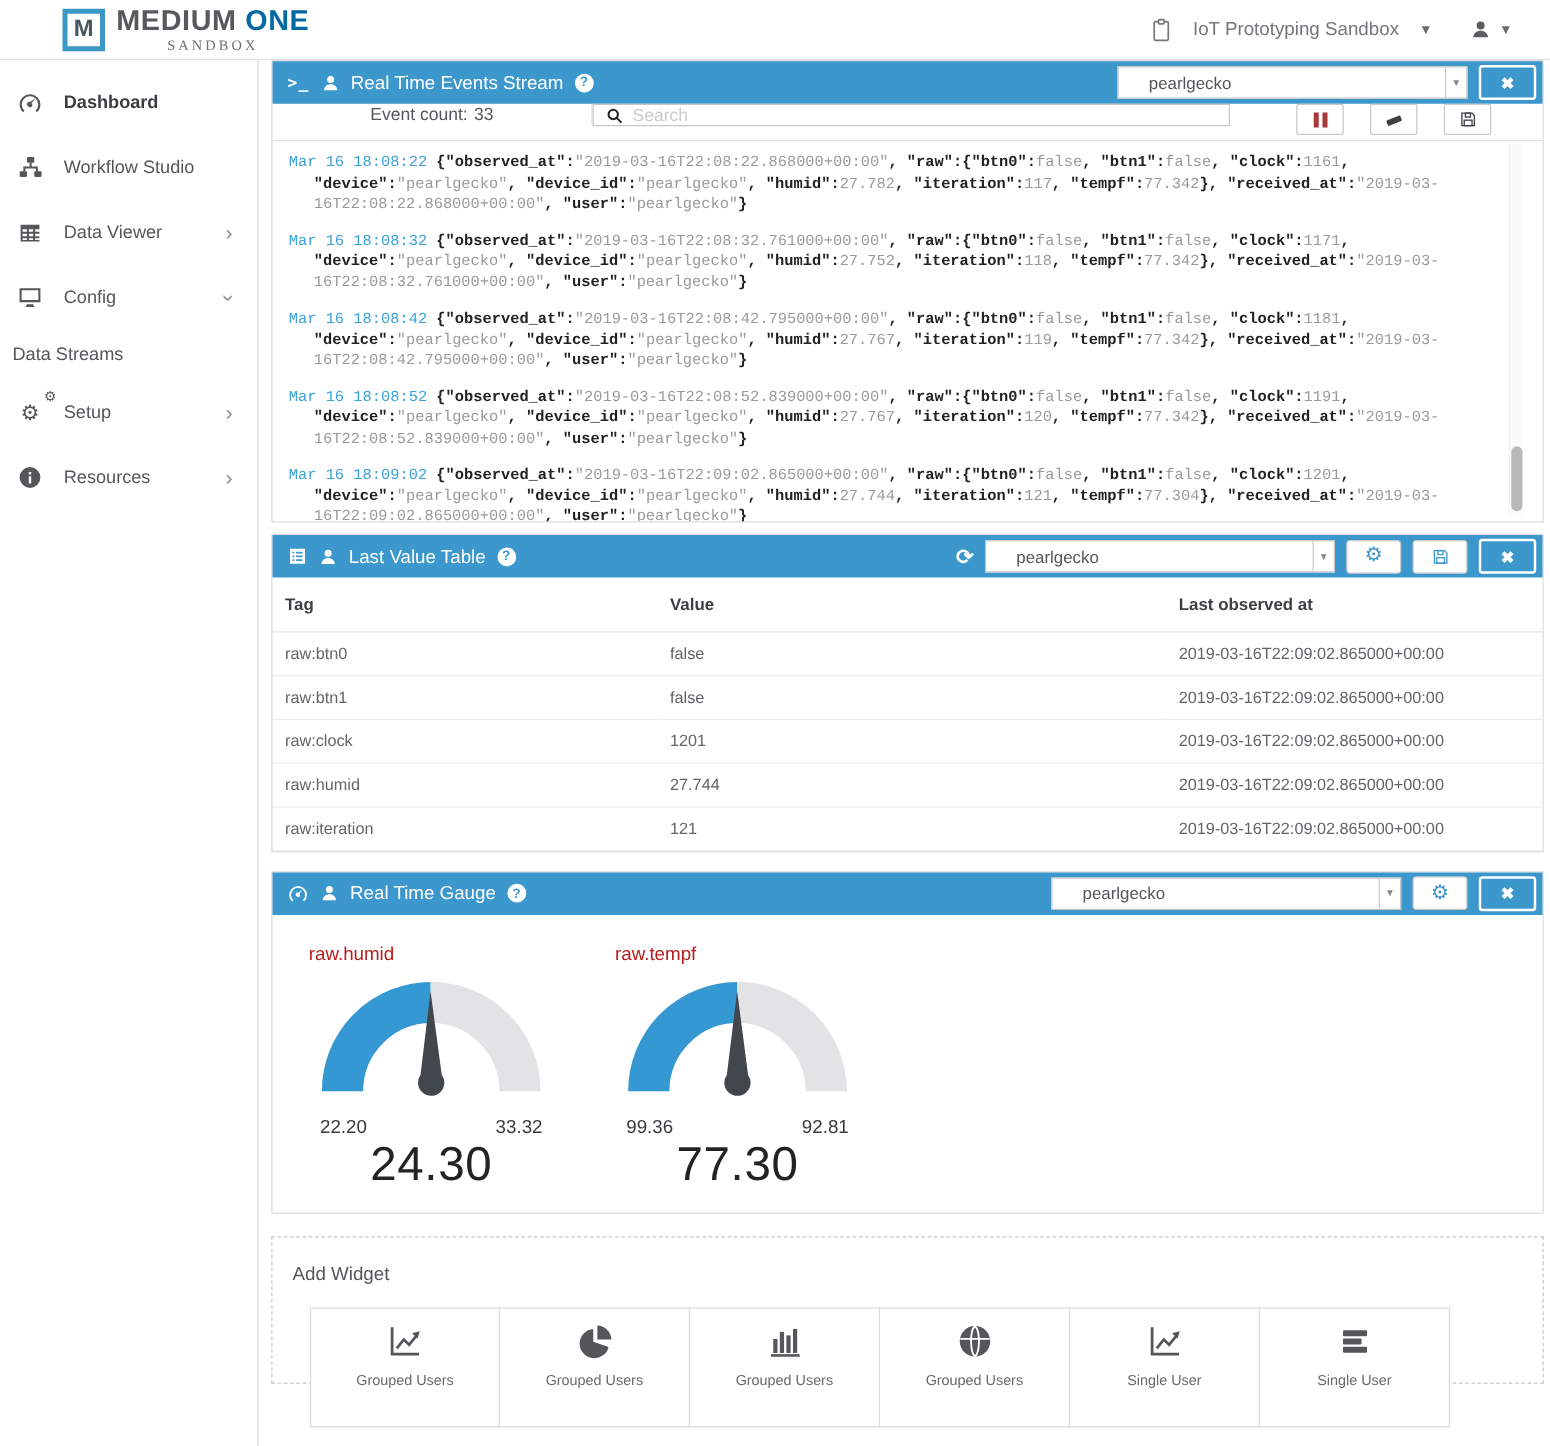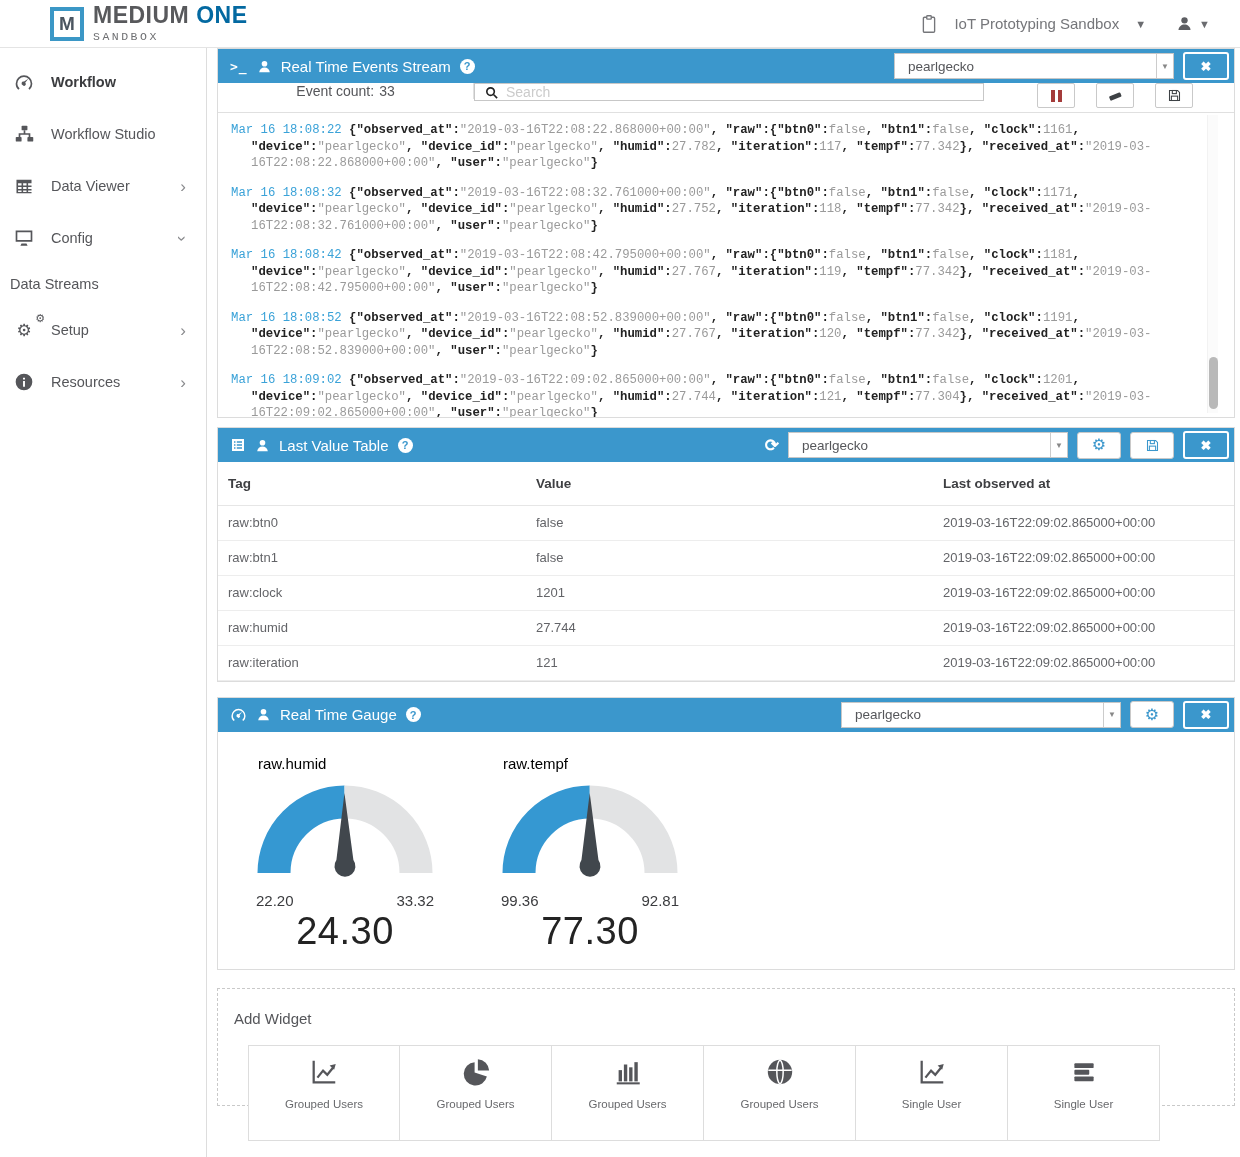--- a/index.html
+++ b/index.html
@@ -3,21 +3,21 @@
 <meta charset="utf-8">
 <style>
 *{box-sizing:border-box;margin:0;padding:0}
 html,body{width:1240px;height:1157px;overflow:hidden;background:#fff;font-family:"Liberation Sans",sans-serif}
 
 .topbar{height:48px;display:flex;align-items:center;justify-content:space-between;padding:0 30px 0 50px;border-bottom:1px solid #e4e4e4;background:#fff}
 .logo{display:flex;align-items:center}
 .logo-mark{width:34px;height:34px;border:4px solid #3b97c6;color:#4b5560;font-weight:700;font-size:19px;display:flex;align-items:center;justify-content:center;margin-right:9px}
 .logo-row{font-size:23px;letter-spacing:.5px;color:#58595c;font-weight:600;line-height:1}
 .logo-row .one{color:#0369a1}
-.logo-sub{font-family:Liberation Mono, monospace;font-size:11.5px;color:#6e6f72;letter-spacing:2.5px;text-align:left;margin-top:3px}
+.logo-sub{font-family:Liberation Serif, serif;font-size:11.5px;color:#6e6f72;letter-spacing:2.5px;text-align:center;margin-top:3px}
 .topbar-right{display:flex;align-items:center;gap:30px;color:#75767a}
 .proj{display:flex;align-items:center;gap:16px;font-size:15px;cursor:pointer}
 .usermenu{display:flex;align-items:center;gap:6px;cursor:pointer;color:#5d5e62}
 .caret{font-size:11px;color:#6b6c70}
 .tb-icon{display:flex;align-items:center}
 
 .layout{display:flex;height:1109px}
 .sidebar{width:207px;border-right:1px solid #ddd;padding-top:8px;flex:none;background:#fff}
 .side-item{display:flex;align-items:center;height:52px;padding:0 20px 0 10px;color:#55565a;font-size:14.5px;cursor:pointer}
 .side-item.active .side-label{font-weight:700;color:#3b3c3f}
@@ -30,21 +30,21 @@
 
 .main{flex:1;padding:0 5px 0 10px;overflow:hidden}
 .widget{border:1px solid #dcdcdc;margin-bottom:9px;background:#fff}
 .w-head{height:34px;background:#3b97cc;display:flex;align-items:center;padding:0 5px 0 12px;color:#fff;gap:9px}
 .w-title{font-size:15px}
 .w-right{margin-left:auto;display:flex;align-items:center;gap:9px}
 .w-icon{display:flex;align-items:center;color:#fff}
 .term{font-family:"DejaVu Sans Mono",monospace;font-weight:700;font-size:13px;letter-spacing:1px}
 .q-circle{width:15px;height:15px;border-radius:50%;background:#fff;color:#3b97cc;font-size:11px;font-weight:700;display:flex;align-items:center;justify-content:center}
 .fake-select{width:280px;height:26px;background:#fff;border:1px solid #c7c7c7;display:flex;align-items:center;cursor:pointer}
-.fs-text{flex:1;padding-left:13px;font-size:13.5px;color:#55565a}
+.fs-text{flex:1;padding-left:24px;font-size:13.5px;color:#55565a}
 .fs-caret{width:17px;height:100%;border-left:1px solid #ccc;display:flex;align-items:center;justify-content:center;font-size:8px;color:#888}
 .btn-close{width:46px;height:28px;background:#3b97cc;border:2px solid #fff;border-radius:3px;color:#fff;display:flex;align-items:center;justify-content:center;font-size:13px;font-weight:700;cursor:pointer}
 .btn-white{width:44px;height:27px;background:#fff;border:1px solid #c9c9c9;border-radius:3px;display:flex;align-items:center;justify-content:center;color:#3b97cc;cursor:pointer;font-size:16px;line-height:1}
 .refresh{font-size:17px;font-weight:700;cursor:pointer}
 
 .toolbar{display:flex;align-items:flex-start;height:30px;border-bottom:1px solid #e0e0e0}
 .count-box{width:256px;border-right:1px solid #e0e0e0;display:flex;align-items:center;justify-content:center;font-size:14px;color:#55565a;gap:5px}
 .search-wrap{width:510px;border:1px solid #c7c7c7;display:flex;align-items:center;padding-left:9px;gap:7px;color:#222}
 .search-wrap input{border:none;outline:none;font-size:14px;color:#555;width:430px;font-family:"Liberation Sans",sans-serif;background:transparent}
 .search-wrap input::placeholder{color:#cbcbcb}
@@ -61,21 +61,21 @@
 .scroll-thumb{position:absolute;bottom:4px;left:1px;width:9px;height:52px;background:#b9b9b9;border-radius:5px;cursor:pointer}
 
 .lv-table{width:100%;border-collapse:collapse}
 .lv-table th{font-size:13.5px;color:#3e3f42;text-align:left;font-weight:700;height:43px;padding-left:10px;border-bottom:1px solid #e6e6e6}
 .lv-table td{font-size:13px;color:#636468;height:35px;padding-left:10px;border-bottom:1px solid #ededed}
 .lv-table .c-tag{width:308px}
 .lv-table .c-val{width:407px}
 
 .gauges{display:flex;padding:23px 0 16px 27px;gap:45px}
 .gauge-block{width:200px}
-.gauge-label{font-size:15px;color:#000000;margin:0 0 3px 13px}
+.gauge-label{font-size:15px;color:#b91c1c;margin:0 0 3px 2px}
 .gauge-minmax{display:flex;justify-content:space-between;padding:0 11px;font-size:15px;color:#3b3c3f;margin-top:5px}
 .gauge-value{text-align:center;font-size:38px;color:#232323;margin-top:1px;letter-spacing:.5px}
 
 .add-widget{border:1px dashed #c9c9c9;margin-top:17px;padding:21px 16px 0;height:118px;overflow:visible}
 .aw-title{font-size:15px;color:#55565a;margin-bottom:18px}
 .aw-row{display:flex;margin-left:14px}
 .aw-cell{width:152px;border:1px solid #ddd;border-left:none;height:96px;display:flex;flex-direction:column;align-items:center;padding-top:10px;cursor:pointer;background:#fff}
 .aw-cell:first-child{border-left:1px solid #ddd}
 .aw-icon{height:33px;display:flex;align-items:center;color:#55565a}
 .aw-label{font-size:11.5px;color:#68696c;margin-top:9px}
@@ -116,21 +116,21 @@
 
 <div class="layout">
 
   <aside class="sidebar">
       <div class="side-item active">
         <span class="side-icon">
           <svg width="22" height="20" viewBox="0 0 24 24" fill="currentColor">
             <path d="M12 4a10 10 0 0 0-10 10c0 2.9 1.2 5.5 3.2 7.3l1.5-1.5A8 8 0 0 1 4 14a8 8 0 1 1 16 0 8 8 0 0 1-2.7 5.8l1.5 1.5A10 10 0 0 0 22 14 10 10 0 0 0 12 4zm-1.4 11.8a2 2 0 1 0 2.8-2.8L17.2 8l-5.1 3.5a2 2 0 0 0-1.5 4.3z"></path>
           </svg>
         </span>
-        <span class="side-label">Workflow</span>
+        <span class="side-label">Dashboard</span>
       </div>
       <div class="side-item">
         <span class="side-icon">
           <svg width="21" height="20" viewBox="0 0 24 24" fill="currentColor">
             <rect x="8.5" y="2" width="7" height="5.5" rx="1"></rect>
             <rect x="1.5" y="15.5" width="7" height="5.5" rx="1"></rect>
             <rect x="15.5" y="15.5" width="7" height="5.5" rx="1"></rect>
             <path d="M11 7.5h2v3.5h6v4.5h-2v-2.5H7v2.5H5V11h6z"></path>
           </svg>
         </span>

